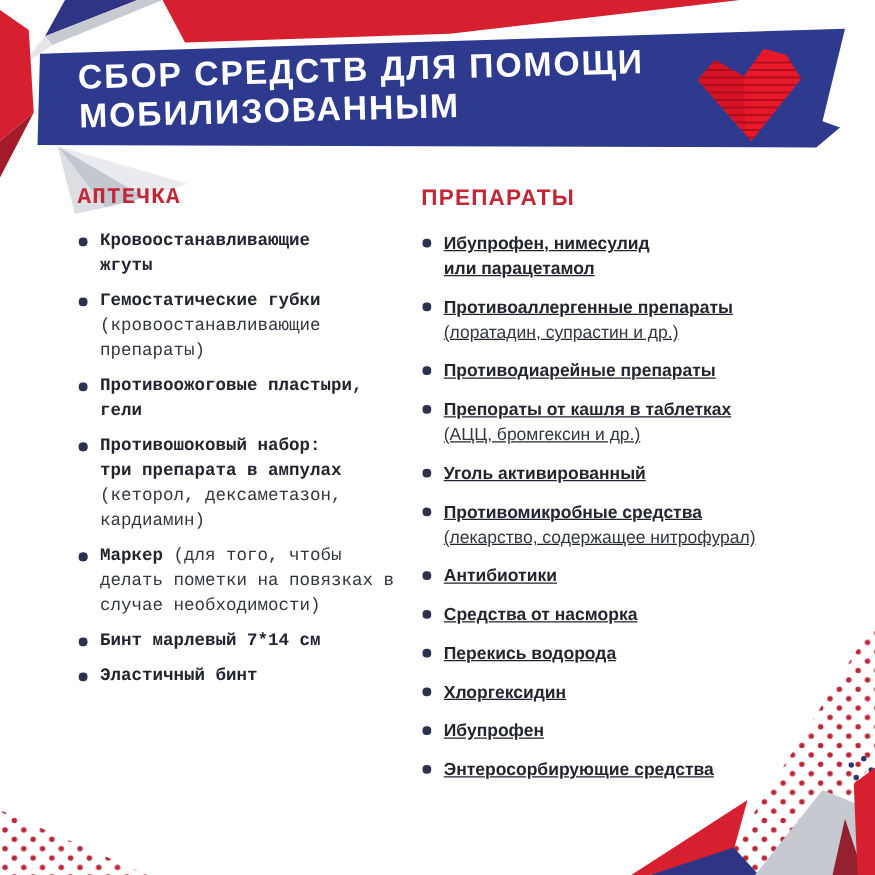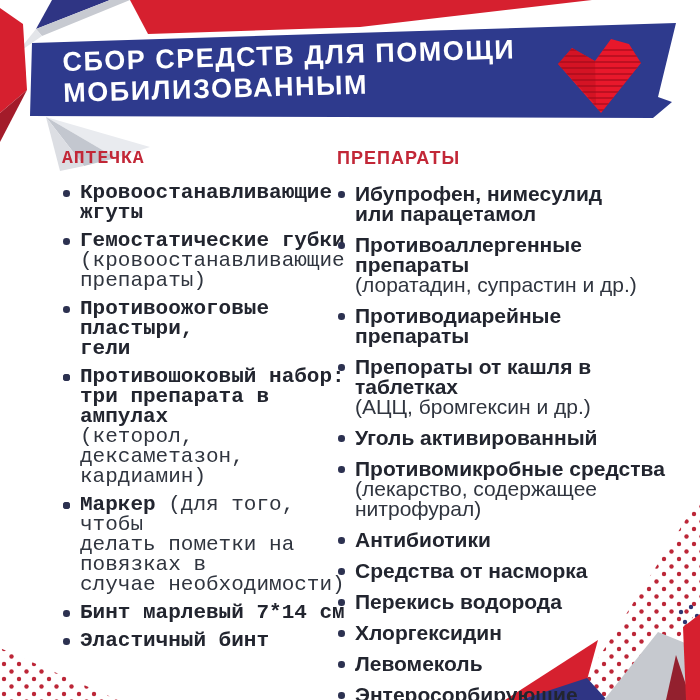--- a/index.html
+++ b/index.html
@@ -19,24 +19,24 @@
     letter-spacing:1.5px;white-space:nowrap;
   }
   .col{position:absolute;z-index:1;}
   #col-left{left:62px;top:148px;width:300px;font-family:Liberation Mono, monospace;}
   #col-right{left:337px;top:148px;width:340px;}
   .col-title{
     margin:0 0 15px 0;font-size:18px;font-weight:bold;letter-spacing:1px;
     color:var(--c-title_red,#c22737);
   }
   ul.items{list-style:none;margin:0;padding:0;}
-  li.item{position:relative;padding-left:18px;font-size:21px;line-height:20px;
+  li.item{position:relative;padding-left:18px;font-size:14px;line-height:20px;
     color:var(--c-text,#22252f);}
   #col-left li.item{margin-bottom:8px;}
-  #col-right li.item{margin-bottom:11px;}
+  #col-right li.item{margin-bottom:11px;text-decoration:underline;}
   .bullet{
     position:absolute;left:1px;top:7px;width:6.5px;height:6.5px;border-radius:50%;
     background:var(--c-bullet,#2c3150);
   }
   .item-text .b{font-weight:bold;white-space:pre-line;}
   .item-text .r{font-weight:normal;white-space:pre-line;color:#30353f;}
 </style>
 </head>
 <body>
 
@@ -188,21 +188,21 @@
         <li class="item">
     <span class="bullet"></span>
     <span class="item-text"><b class="b">Перекись водорода</b><span class="r"></span></span>
   </li>
         <li class="item">
     <span class="bullet"></span>
     <span class="item-text"><b class="b">Хлоргексидин</b><span class="r"></span></span>
   </li>
         <li class="item">
     <span class="bullet"></span>
-    <span class="item-text"><b class="b">Левомеколь</b><span class="r"></span></span>
+    <span class="item-text"><b class="b">Ибупрофен</b><span class="r"></span></span>
   </li>
         <li class="item">
     <span class="bullet"></span>
     <span class="item-text"><b class="b">Энтеросорбирующие средства</b><span class="r"></span></span>
   </li>
       </ul>
   </section>
 
 </div>
 

